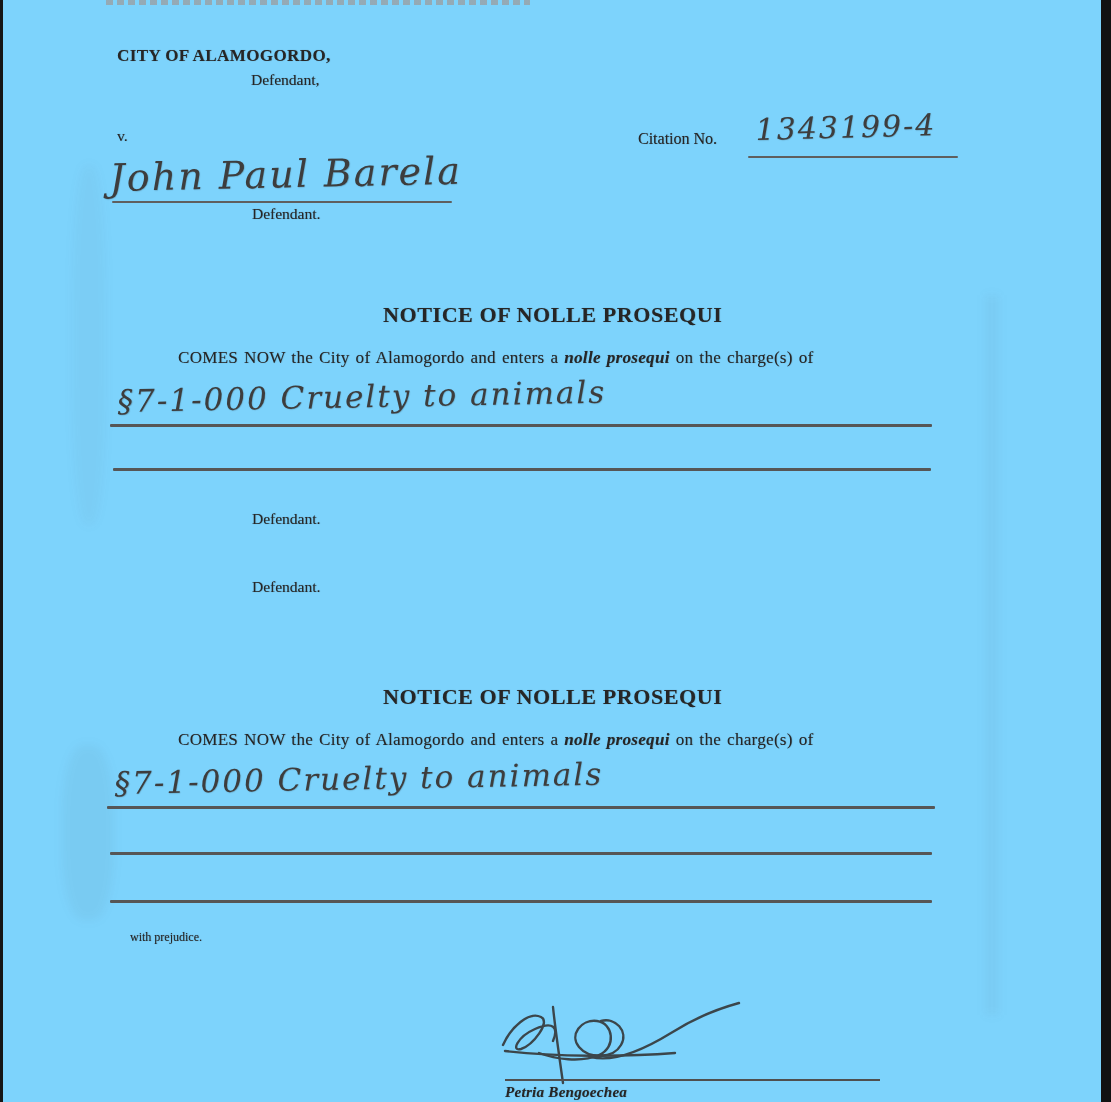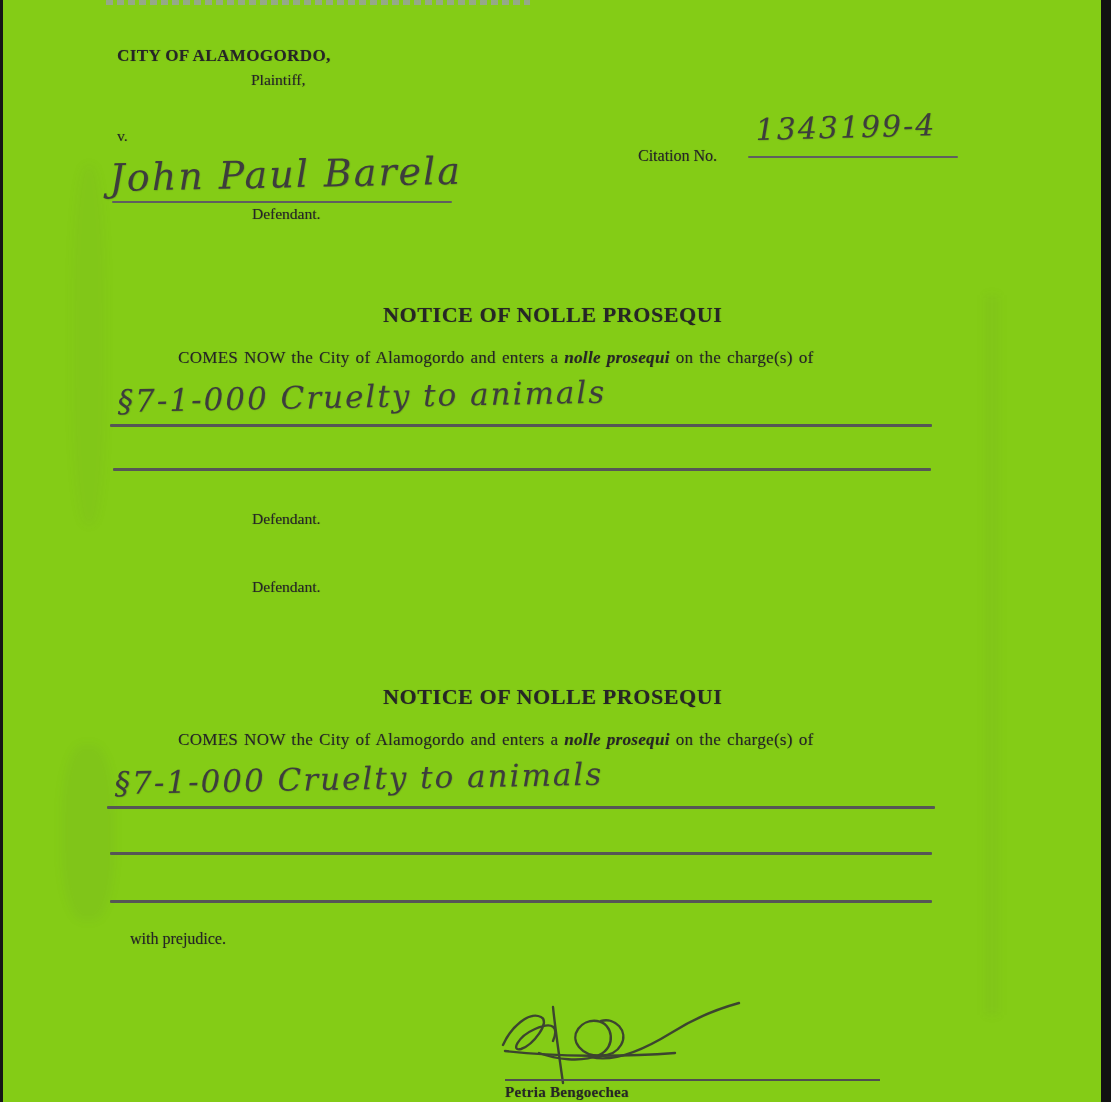--- a/index.html
+++ b/index.html
@@ -1,19 +1,19 @@
 <!DOCTYPE html>
 <html><head>
 <meta charset="utf-8">
 <style>
   html,body{margin:0;padding:0;background:#ffffff;}
   .page{
     position:relative;
     width:1111px;height:1102px;
-    background:#84cc16;
+    background:#7dd3fc;
     overflow:hidden;
     font-family:"Liberation Serif", serif;
   }
   
   .edge{position:absolute;top:0;bottom:0;background:#161616;}
   .edge-left{left:0;width:3px;}
   .edge-right{right:0;width:10px;background:#121212;}
   
   .cutoff{
     position:absolute;left:106px;top:0;width:424px;height:5px;
@@ -45,39 +45,39 @@
     transform-origin:left bottom;
   }
   .hand-name{font-size:38px;letter-spacing:2px;transform:rotate(-1.2deg);}
   .hand-cite{font-size:30px;letter-spacing:2px;transform:rotate(-1.5deg);}
   .hand-charge{font-size:31px;letter-spacing:2px;transform:rotate(-1.1deg);}
   
   .rule{position:absolute;height:2.5px;background:#565656;border-radius:1px;}
   .rule-thin{height:2px;background:#5f5f5f;}
   .sig-line{position:absolute;height:2px;background:#4f4f4f;}
   .sig-svg{position:absolute;left:495px;top:993px;}
-  .signer{font-size:15px;font-weight:bold;letter-spacing:.3px;}
+  .signer{font-size:15px;font-weight:bold;letter-spacing:.3px;font-style:italic;}
 </style>
 </head>
 <body>
 
 <div class="page">
 
   <div class="edge edge-left"></div>
   <div class="edge edge-right"></div>
   <div class="cutoff"></div>
   <div class="smudge smudge-a"></div>
   <div class="smudge smudge-b"></div>
   <div class="smudge smudge-c"></div>
 
   <div class="t bold caption-name" style="left:117px;top:46px;">CITY OF ALAMOGORDO,</div>
-  <div class="t" style="left:251px;top:71px;">Plaintiff,</div>
+  <div class="t" style="left:251px;top:71px;">Defendant,</div>
   <div class="t" style="left:117px;top:127px;">v.</div>
 
-  <div class="t" style="left:638px;top:147px;font-size:16px;">Citation No.</div>
+  <div class="t" style="left:638px;top:130px;font-size:16px;">Citation No.</div>
   <div class="hand hand-cite" style="left:756px;top:112px;">1343199-4</div>
   <div class="rule rule-thin" style="left:748px;top:156px;width:210px;"></div>
 
   <div class="hand hand-name" style="left:110px;top:156px;">John Paul Barela</div>
   <div class="rule rule-thin" style="left:112px;top:201px;width:340px;"></div>
   <div class="t" style="left:252px;top:205px;">Defendant.</div>
 
   <div class="t sec-title" style="left:383px;top:302px;">NOTICE OF NOLLE PROSEQUI</div>
   <div class="t body-line" style="left:178px;top:348px;"><span>COMES NOW the City of Alamogordo and enters a </span><span class="it">nolle prosequi</span><span> on the charge(s) of</span></div>
   <div class="hand hand-charge" style="left:118px;top:383px;">§7-1-000 Cruelty to animals</div>
@@ -87,21 +87,21 @@
   <div class="t" style="left:252px;top:510px;">Defendant.</div>
   <div class="t" style="left:252px;top:578px;">Defendant.</div>
 
   <div class="t sec-title" style="left:383px;top:684px;">NOTICE OF NOLLE PROSEQUI</div>
   <div class="t body-line" style="left:178px;top:730px;"><span>COMES NOW the City of Alamogordo and enters a </span><span class="it">nolle prosequi</span><span> on the charge(s) of</span></div>
   <div class="hand hand-charge" style="left:115px;top:765px;">§7-1-000 Cruelty to animals</div>
   <div class="rule" style="left:107px;top:806px;width:828px;"></div>
   <div class="rule" style="left:110px;top:852px;width:822px;"></div>
   <div class="rule" style="left:110px;top:900px;width:822px;"></div>
 
-  <div class="t" style="left:130px;top:930px;font-size:16px;">with prejudice.</div>
+  <div class="t" style="left:130px;top:930px;font-size:12px;">with prejudice.</div>
 
   <svg class="sig-svg" width="258" height="96" viewBox="0 0 258 96">
     <g fill="none" stroke="#333333" stroke-width="2.4" stroke-linecap="round" opacity="0.88">
       <path d="M8,52 C16,34 34,18 46,24 C56,29 38,52 26,56 C16,59 22,44 40,36 C58,28 64,34 58,48"></path>
       <path d="M58,14 C60,34 64,62 68,90"></path>
       <path d="M44,60 C60,66 86,70 104,62 C122,54 118,30 102,28 C86,26 74,42 84,54 C94,66 118,66 126,52 C134,38 120,24 106,28"></path>
       <path d="M96,64 C120,70 150,56 176,40 C198,26 222,16 244,10"></path>
       <path d="M10,58 C60,64 130,64 180,60"></path>
     </g>
   </svg>

